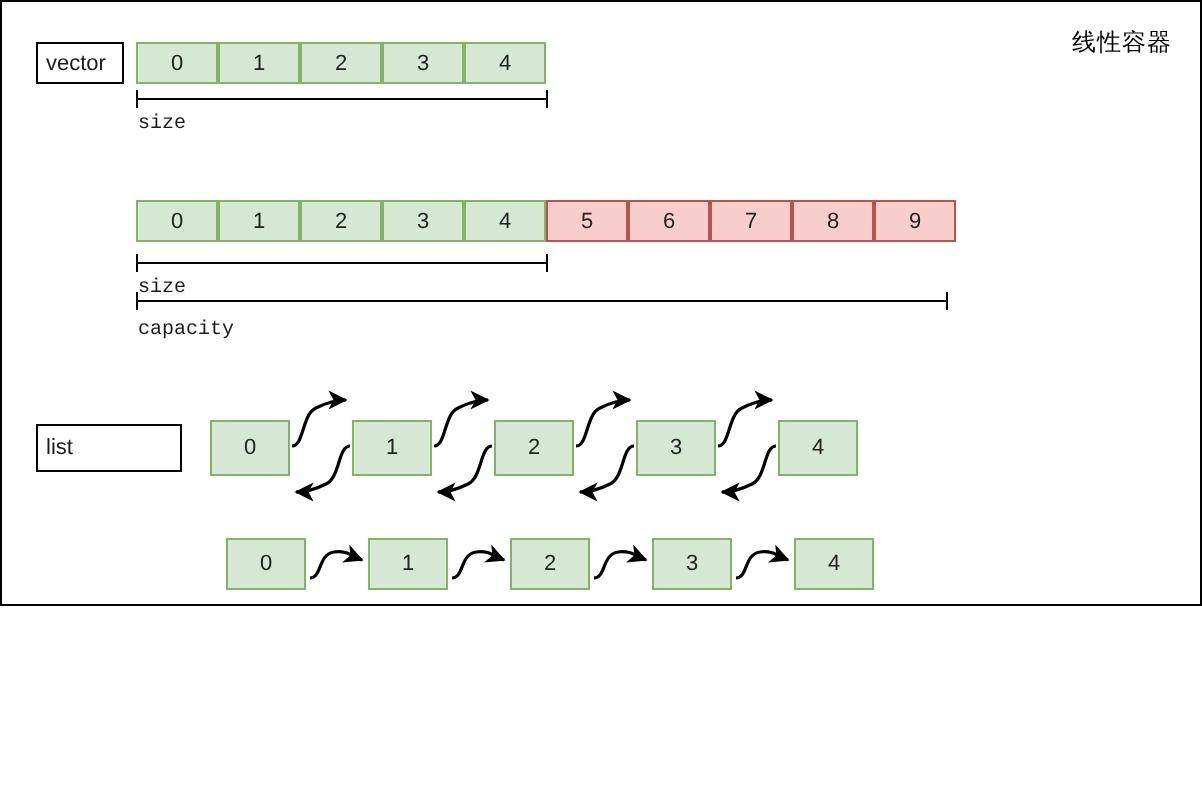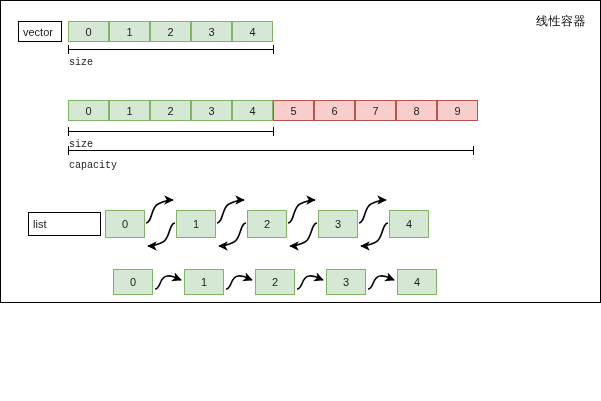--- a/index.html
+++ b/index.html
@@ -182,21 +182,21 @@
   </div>
   <div class="measure-label" style="left:68px; top:138px;">size</div>
 
   <div class="bracket" style="left:67px; top:145px; width:406px;">
     <div class="hline"></div>
     <div class="tick left"></div>
     <div class="tick right"></div>
   </div>
   <div class="measure-label" style="left:68px; top:159px;">capacity</div>
 
-  <div class="label-box" style="left:27px; top:211px; width:73px; height:24px;">
+  <div class="label-box" style="left:17px; top:211px; width:73px; height:24px;">
     <span>list</span>
   </div>
 
   <div class="node" style="left:104px; top:209px; width:40px;">
     <span>0</span>
   </div>
   <div class="node" style="left:175px; top:209px; width:40px;">
     <span>1</span>
   </div>
   <div class="node" style="left:246px; top:209px; width:40px;">

